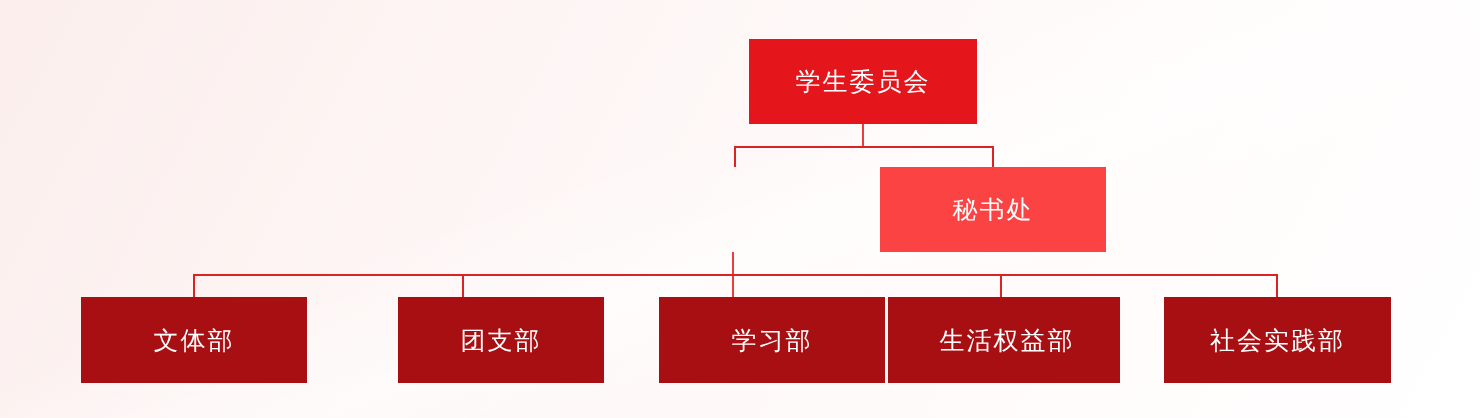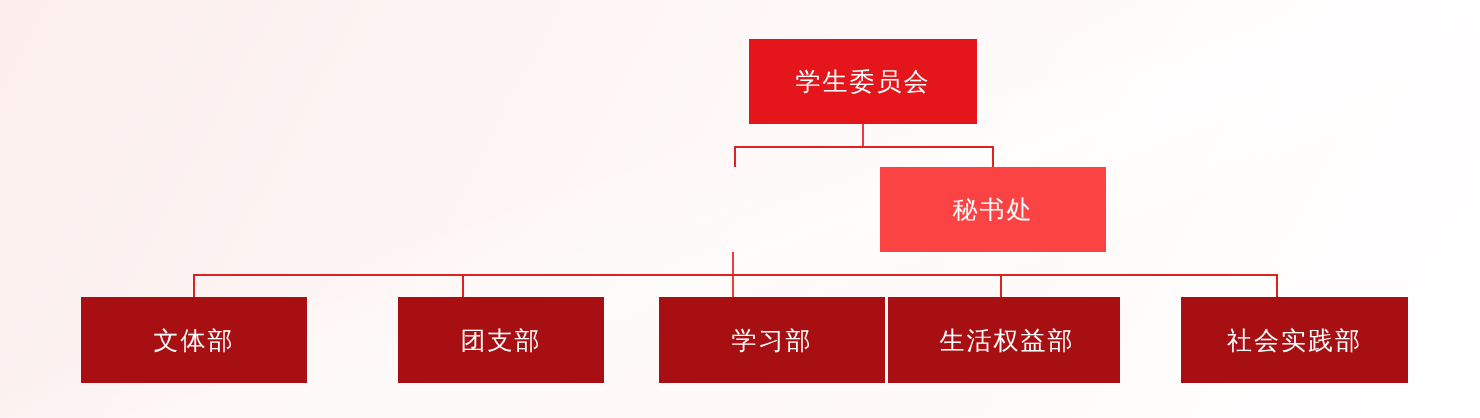--- a/index.html
+++ b/index.html
@@ -42,21 +42,21 @@
   .l2 { background: #fc4343; }
   .l3 { background: #a80f13; }
 
   #n-root        { left: 749px;  top: 39px;  width: 228px; height: 85px; }
   #n-presidium   { left: 621px;  top: 167px; width: 226px; height: 85px; }
   #n-secretariat { left: 880px;  top: 167px; width: 226px; height: 85px; }
   #n-d1          { left: 81px;   top: 297px; width: 226px; height: 86px; }
   #n-d2          { left: 350px;  top: 297px; width: 206px; height: 86px; margin-left: 48px; }
   #n-d3          { left: 619px;  top: 297px; width: 226px; height: 86px; margin-left: 40px; }
   #n-d4          { left: 888px;  top: 297px; width: 226px; height: 86px; padding-left: 6px; }
-  #n-d5          { left: 1164px; top: 297px; width: 227px; height: 86px; margin-left: 17px; }
+  #n-d5          { left: 1164px; top: 297px; width: 227px; height: 86px; }
 
   .line {
     position: absolute;
     background: #dc2222;
   }
   .line-bright { background: #ee3b3b; }
 
   #c-root-stem   { left: 862px; top: 124px; width: 2px;    height: 22px; }
   #c-l2-h        { left: 734px; top: 146px; width: 260px;  height: 2px;  }
   #c-l2-drop-l   { left: 734px; top: 146px; width: 2px;    height: 21px; }

